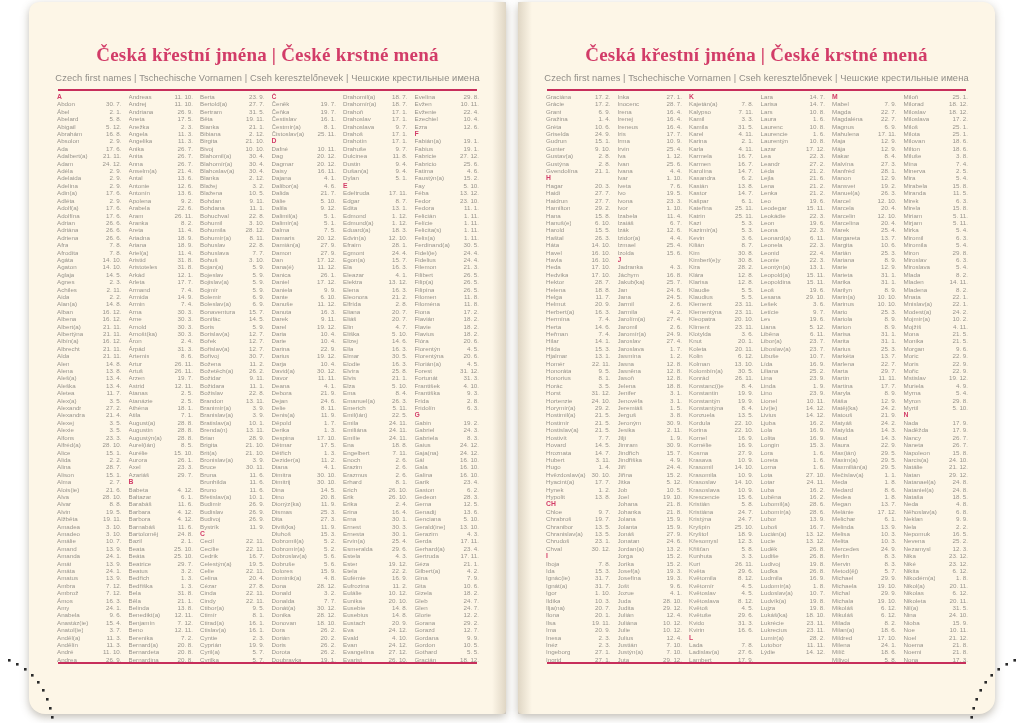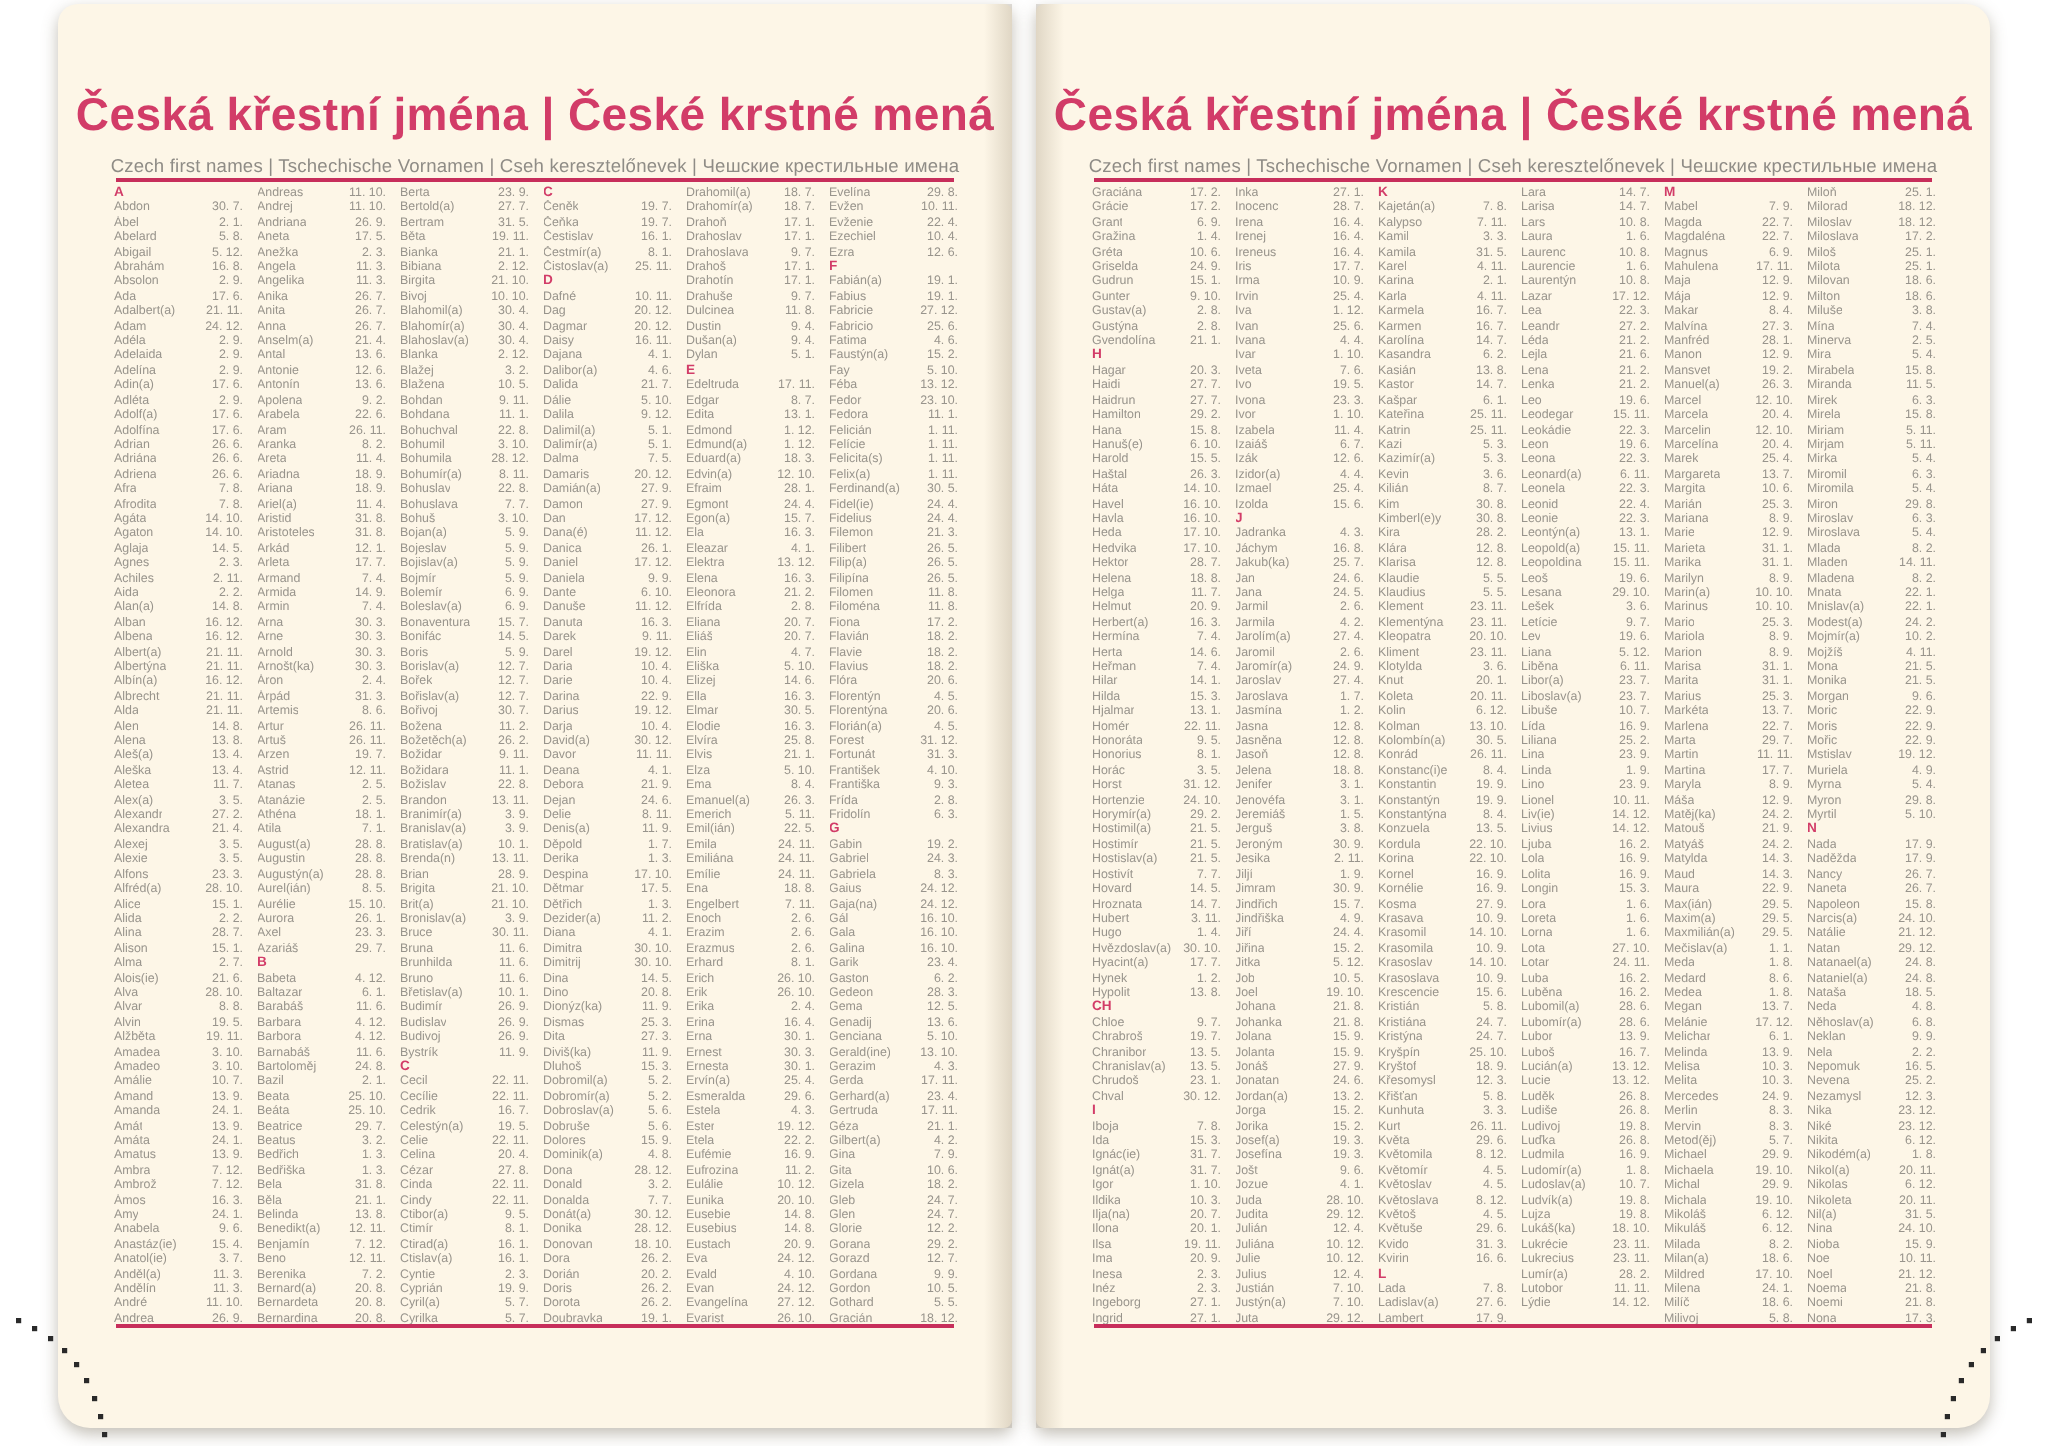--- a/index.html
+++ b/index.html
@@ -14,22 +14,23 @@
     box-shadow:0 3px 8px rgba(120,110,90,.45);
   }
   .page.left{left:29px;border-radius:10px 4px 4px 16px;}
   .page.right{left:518px;border-radius:4px 12px 16px 4px;}
   .page.left::after{content:"";position:absolute;top:0;right:0;width:14px;height:100%;
     background:linear-gradient(to right,rgba(0,0,0,0),rgba(90,70,40,.18));}
   .page.right::before{content:"";position:absolute;top:0;left:0;width:14px;height:100%;
     background:linear-gradient(to left,rgba(0,0,0,0),rgba(90,70,40,.18));}
   .page-header{text-align:center;padding-top:42px;}
   .page-title{
-    margin:0;font-size:23px;font-weight:bold;letter-spacing:.2px;
+    margin:0;font-size:19px;font-weight:bold;letter-spacing:.2px;
     color:#d23c68;
+    font-family:Liberation Serif, serif;
   }
   .page-subtitle{
     margin:7px 0 0 0;font-size:9.3px;color:#8f8c86;letter-spacing:.1px;
   }
   .rule{position:absolute;left:29px;right:29px;height:1.6px;background:#c72e5b;}
   .rule.top{top:87px;}
   .rule.bottom{top:660px;}
   .grid{
     position:absolute;left:28px;right:27px;top:91px;height:572px;
     display:grid;grid-template-columns:repeat(6,1fr);column-gap:7px;

